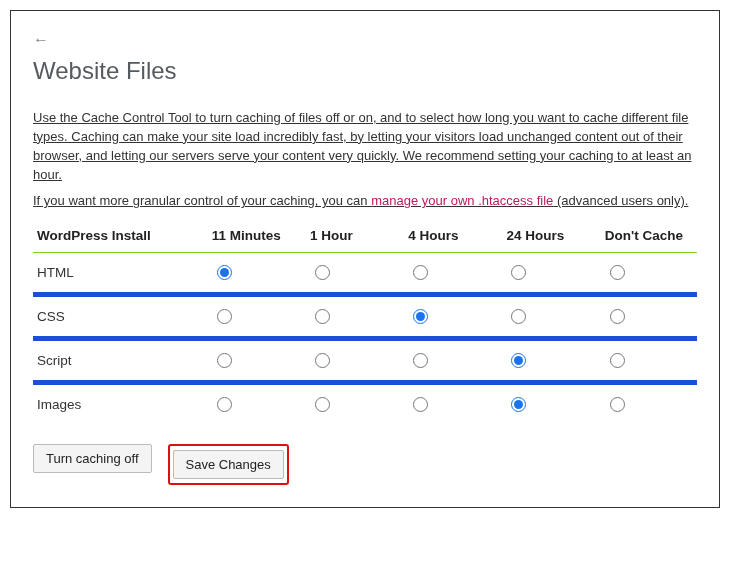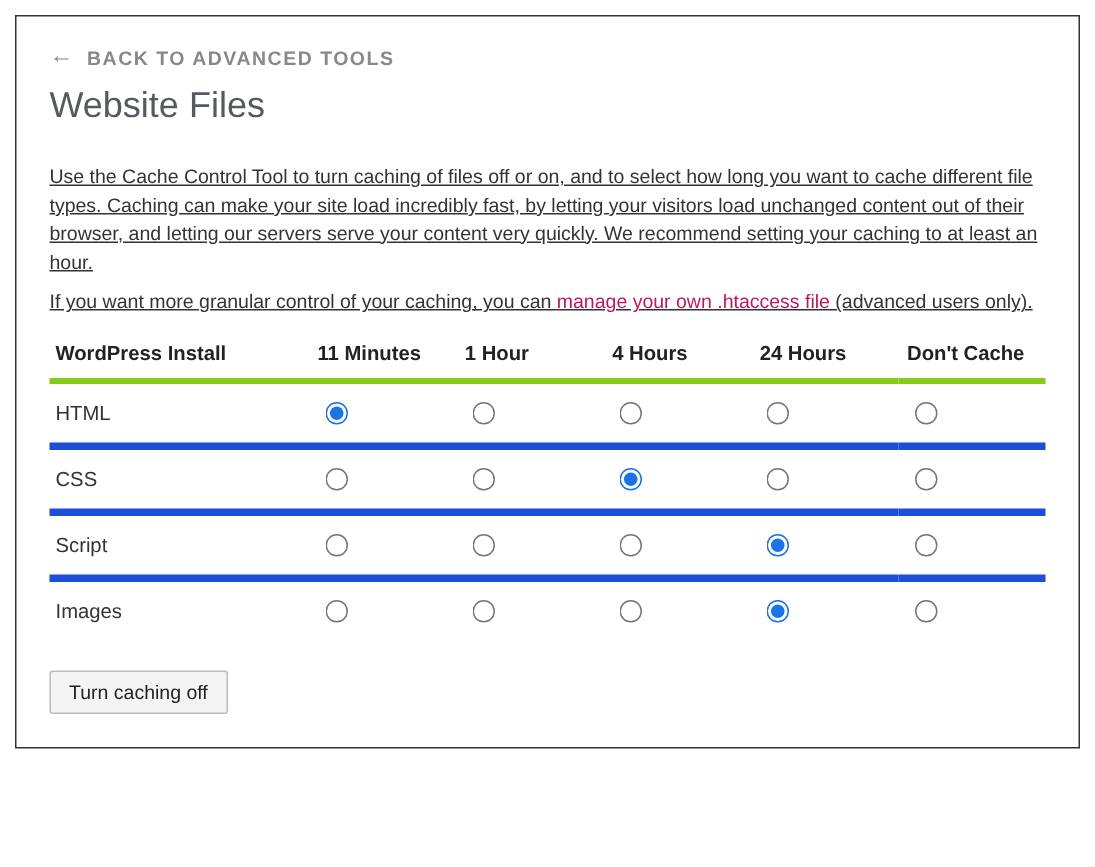--- a/index.html
+++ b/index.html
@@ -63,21 +63,21 @@
   th, td {
     text-align: left;
     padding: 9px 6px;
     border-bottom: 5px solid #1d4ed8;
     font-weight: 400;
     color: #333;
   }
   thead th {
     font-weight: 700;
     color: #222;
-    border-bottom: 4px solid #84cc16;
+    border-bottom: 1px solid #84cc16;
   }
   th:first-child, td:first-child { width: 26%; padding-left: 4px; }
   th:not(:first-child), td:not(:first-child) { width: 14.8%; }
   tbody tr:last-child td { border-bottom: none; }
   .radio-cell input[type=radio] {
     width: 15px;
     height: 15px;
     accent-color: #1a73e8;
     cursor: pointer;
   }
@@ -104,21 +104,20 @@
     display: inline-block;
   }
 </style>
 </head>
 <body>
 
 <div class="page">
 
   <div class="back-link">
     <span class="arrow">←</span>
-    <span>BACK TO ADVANCED TOOLS</span>
   </div>
 
 
   <h2 class="section-title">Website Files</h2>
 
   <p class="desc">Use the Cache Control Tool to turn caching of files off or on, and to select how long you want to cache different file types. Caching can make your site load incredibly fast, by letting your visitors load unchanged content out of their browser, and letting our servers serve your content very quickly. We recommend setting your caching to at least an hour.</p>
 
   <p class="desc">
     <span>If you want more granular control of your caching, you can </span><a href="#" class="inline-link">manage your own .htaccess file</a><span> (advanced users only).</span>
   </p>
@@ -165,15 +164,18 @@
           <td class="radio-cell"><input type="radio" name="row3" style=""></td>
           <td class="radio-cell"><input type="radio" name="row3" style=""></td>
           <td class="radio-cell"><input type="radio" name="row3" checked="" style=""></td>
           <td class="radio-cell"><input type="radio" name="row3" style=""></td>
         </tr>
       </tbody>
   </table>
 
   <div class="button-row">
     <button class="action">Turn caching off</button>
+    <span class="hl-box">
+      <button class="action">Save Changes</button>
+    </span>
   </div>
 
 </div>
 
 </body></html>

